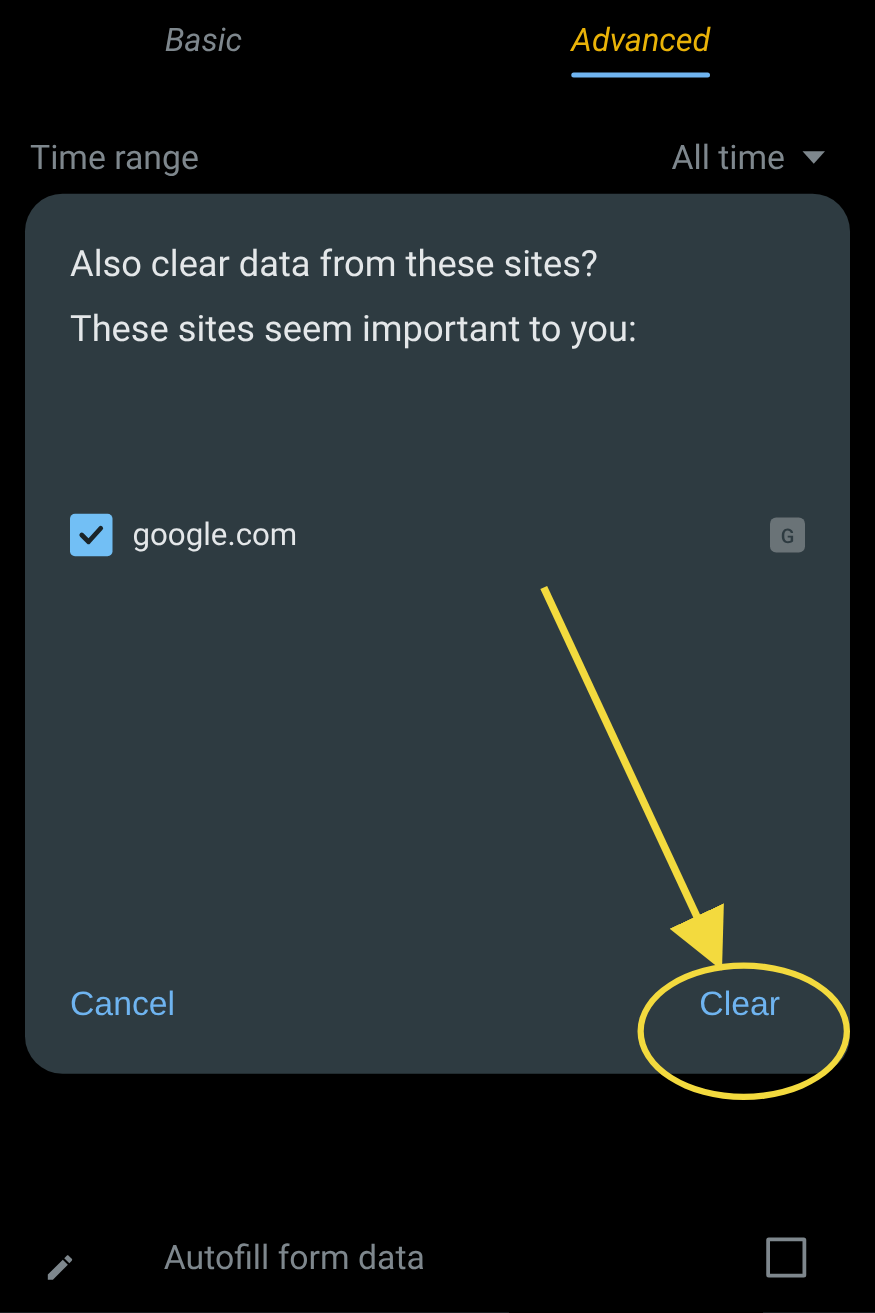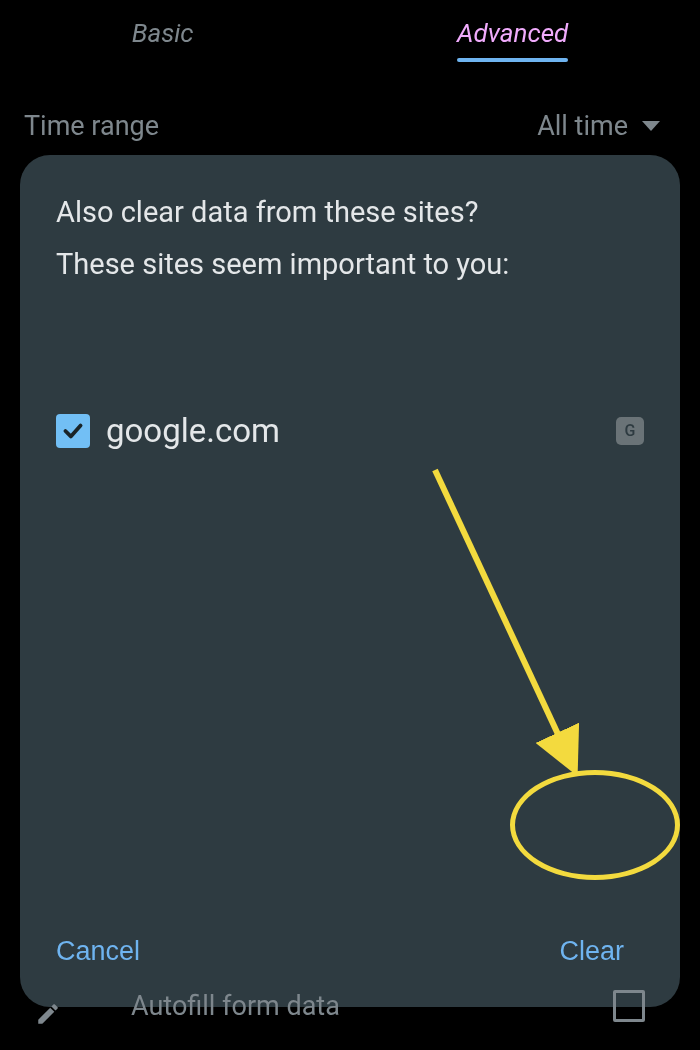--- a/index.html
+++ b/index.html
@@ -22,21 +22,21 @@
       height: 62px;
       font-style: italic;
     }
     .tab {
       font-size: 26px;
       color: #7e878d;
       position: relative;
       padding-bottom: 18px;
     }
     .tab.active {
-      color: #f0abfc;
+      color: #eab308;
     }
     .tab.active::after {
       content: '';
       position: absolute;
       bottom: 0;
       left: 0;
       right: 0;
       height: 4px;
       background: #6fb4f0;
       border-radius: 2px;
@@ -63,21 +63,21 @@
       border-top: 10px solid #7e878d;
     }
     .modal {
       position: absolute;
       top: 155px;
       left: 20px;
       right: 20px;
       background: #2e3b41;
       border-radius: 30px;
       padding: 40px 36px 30px 36px;
-      height: 852px;
+      height: 704px;
       display: flex;
       flex-direction: column;
     }
     .modal-title-1 {
       font-size: 29px;
       color: #e4e7e9;
       margin-bottom: 18px;
     }
     .modal-title-2 {
       font-size: 29px;
@@ -100,21 +100,21 @@
       display: flex;
       align-items: center;
       justify-content: center;
       flex-shrink: 0;
     }
     .checkmark-svg {
       width: 26px;
       height: 26px;
     }
     .site-name {
-      font-size: 33px;
+      font-size: 25px;
       color: #e4e7e9;
       flex: 1;
     }
     .site-badge {
       width: 28px;
       height: 28px;
       background: #6a7377;
       border-radius: 5px;
       display: flex;
       align-items: center;

